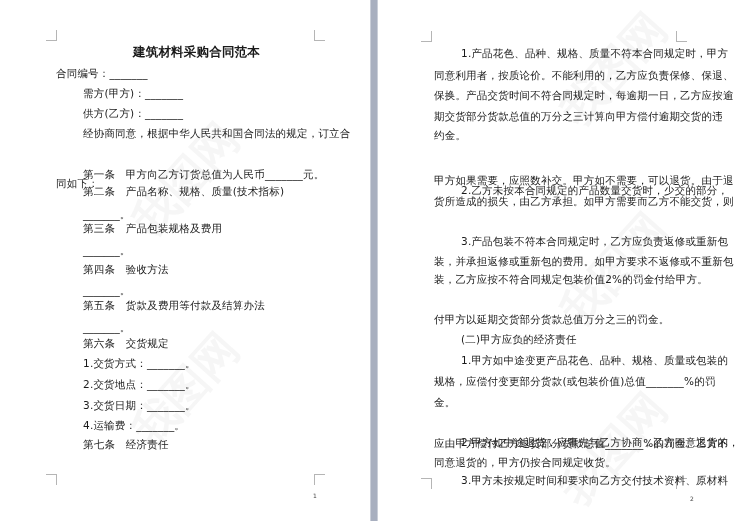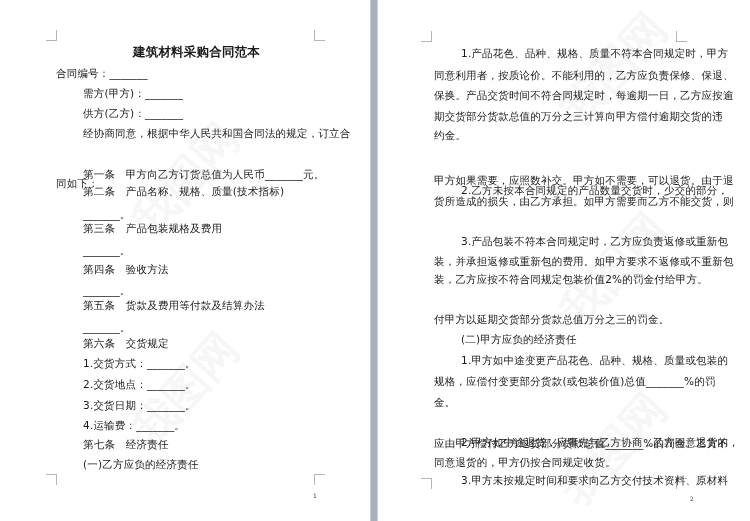--- a/index.html
+++ b/index.html
@@ -65,21 +65,20 @@
   <div class="line" style="left:83px; top:262px;">第四条　验收方法</div>
   <div class="line blank" style="left:83px; top:283px;">_______。</div>
   <div class="line" style="left:83px; top:298px;">第五条　货款及费用等付款及结算办法</div>
   <div class="line blank" style="left:83px; top:320px;">_______。</div>
   <div class="line" style="left:83px; top:336px;">第六条　交货规定</div>
   <div class="line" style="left:83px; top:356px;">1.交货方式：_______。</div>
   <div class="line" style="left:83px; top:377px;">2.交货地点：_______。</div>
   <div class="line" style="left:83px; top:398px;">3.交货日期：_______。</div>
   <div class="line" style="left:83px; top:418px;">4.运输费：_______。</div>
   <div class="line" style="left:83px; top:437px;">第七条　经济责任</div>
-  <div class="line" style="left:83px; top:457px;">(一)乙方应负的经济责任</div>
 
   <div class="page-num" style="left:313px; top:492px;">1</div>
 </div>
 
 <div class="gutter"></div>
 
 <div class="page page-2">
   <div class="watermark" style="left:170px; top:40px;">我图网</div>
   <div class="watermark" style="left:170px; top:240px;">我图网</div>
   <div class="watermark" style="left:170px; top:420px;">我图网</div>

